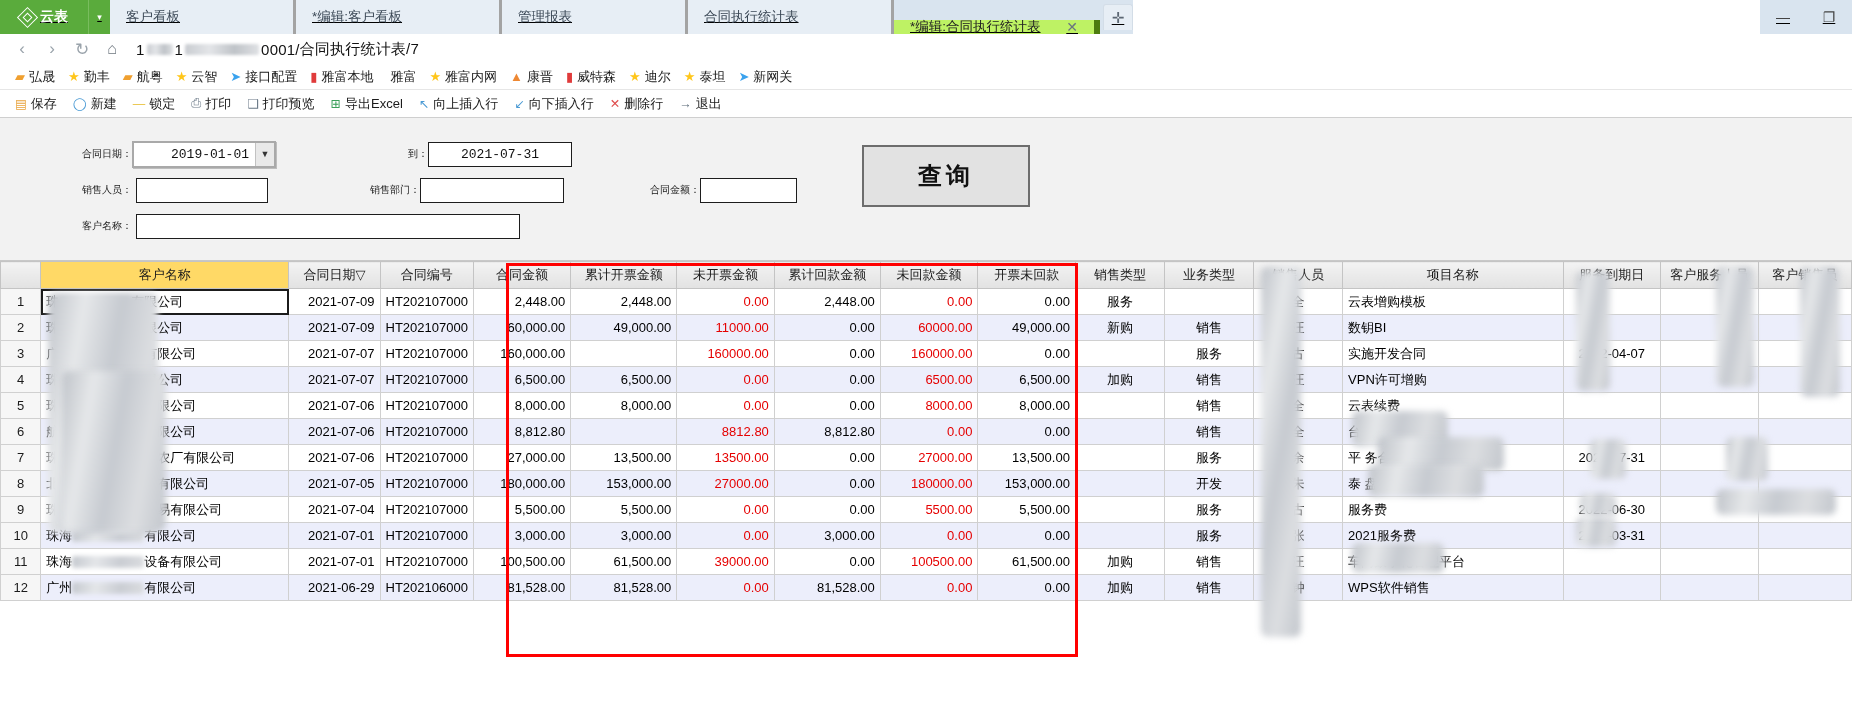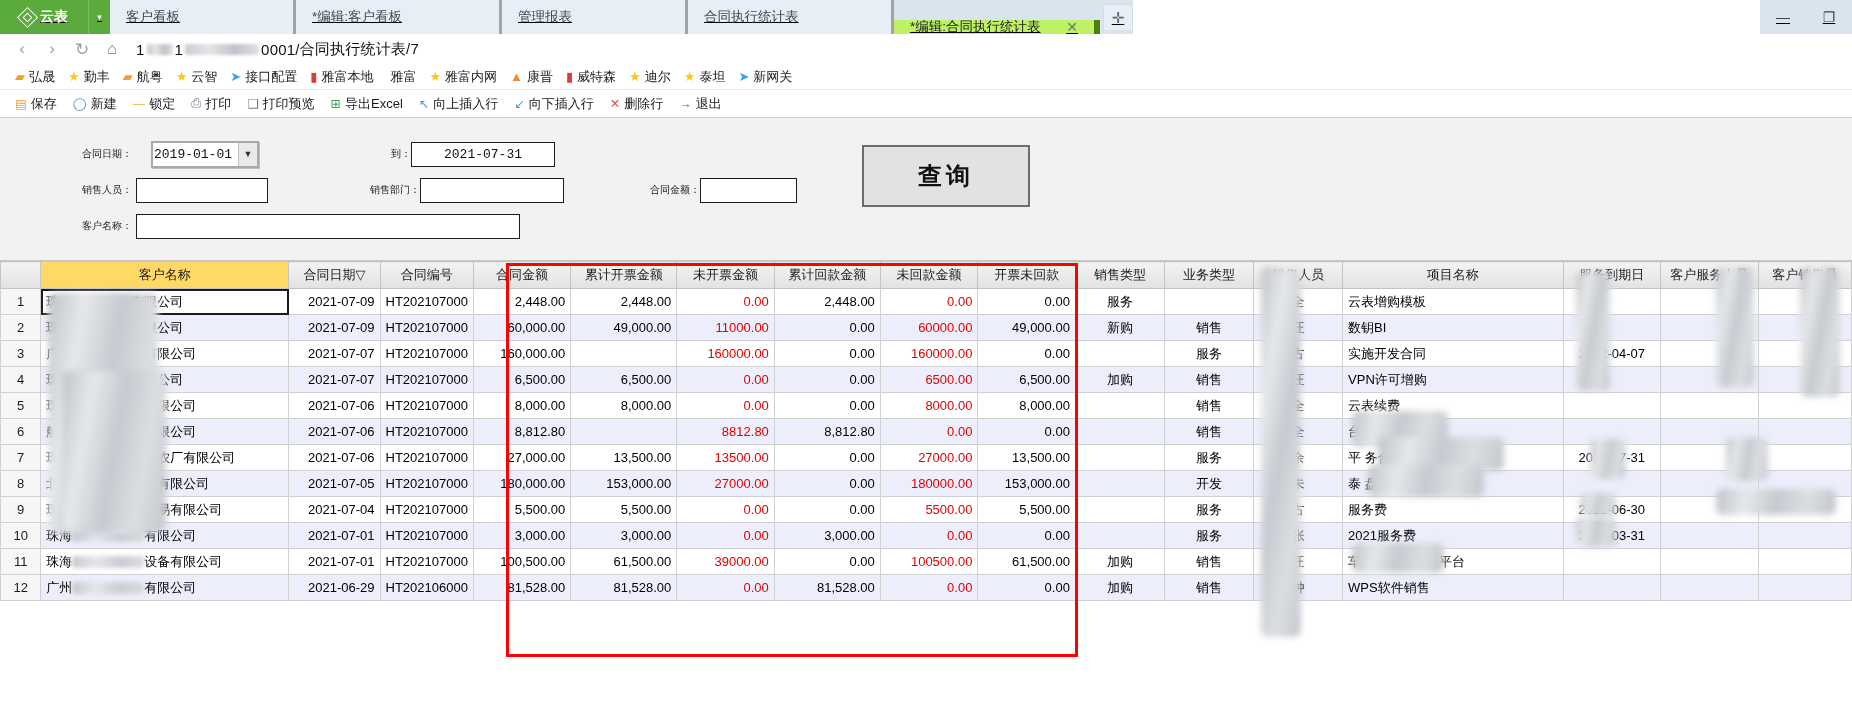--- a/index.html
+++ b/index.html
@@ -342,21 +342,21 @@
       <div class="tb">
         <span class="tbi" style="color:#5a6a78">→</span>
         <span>退出</span>
       </div>
     </div>
 
   <div class="formpanel">
 
     <div class="frow">
       <span class="flabel" style="width:84px">合同日期：</span>
-      <div class="combo" style="width:108px; margin-left:19px">
+      <div class="combo" style="width:144px; margin-left:0">
         <span class="cval">2019-01-01</span>
         <span class="carrow">▼</span>
       </div>
 
       <span class="flabel" style="width:92px; margin-left:60px">到：</span>
       <div class="finput" style="width:144px">
         <span>2021-07-31</span>
       </div>
     </div>
 

